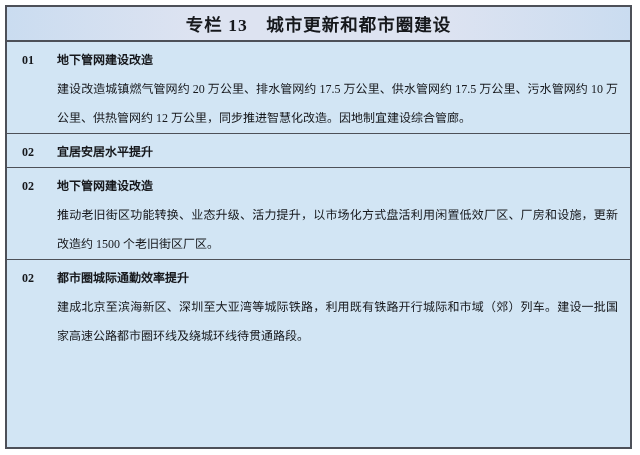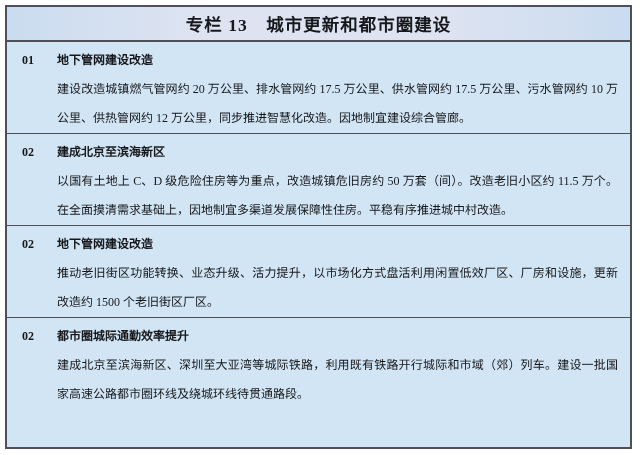--- a/index.html
+++ b/index.html
@@ -77,23 +77,22 @@
     <div class="section-head">
       <span class="section-num">01</span>
       <span class="section-title">地下管网建设改造</span>
     </div>
     <div class="section-body">建设改造城镇燃气管网约 20 万公里、排水管网约 17.5 万公里、供水管网约 17.5 万公里、污水管网约 10 万公里、供热管网约 12 万公里，同步推进智慧化改造。因地制宜建设综合管廊。</div>
   </div>
 
   <div class="section">
     <div class="section-head">
       <span class="section-num">02</span>
-      <span class="section-title">建成北京至滨海新区</span>
+      <span class="section-title">宜居安居水平提升</span>
     </div>
-    <div class="section-body">以国有土地上 C、D 级危险住房等为重点，改造城镇危旧房约 50 万套（间）。改造老旧小区约 11.5 万个。在全面摸清需求基础上，因地制宜多渠道发展保障性住房。平稳有序推进城中村改造。</div>
   </div>
 
   <div class="section">
     <div class="section-head">
       <span class="section-num">02</span>
       <span class="section-title">地下管网建设改造</span>
     </div>
     <div class="section-body">推动老旧街区功能转换、业态升级、活力提升，以市场化方式盘活利用闲置低效厂区、厂房和设施，更新改造约 1500 个老旧街区厂区。</div>
   </div>
 

